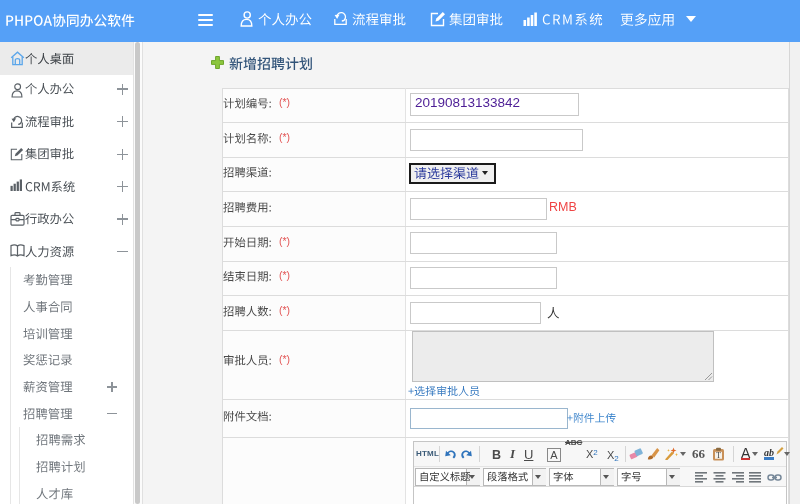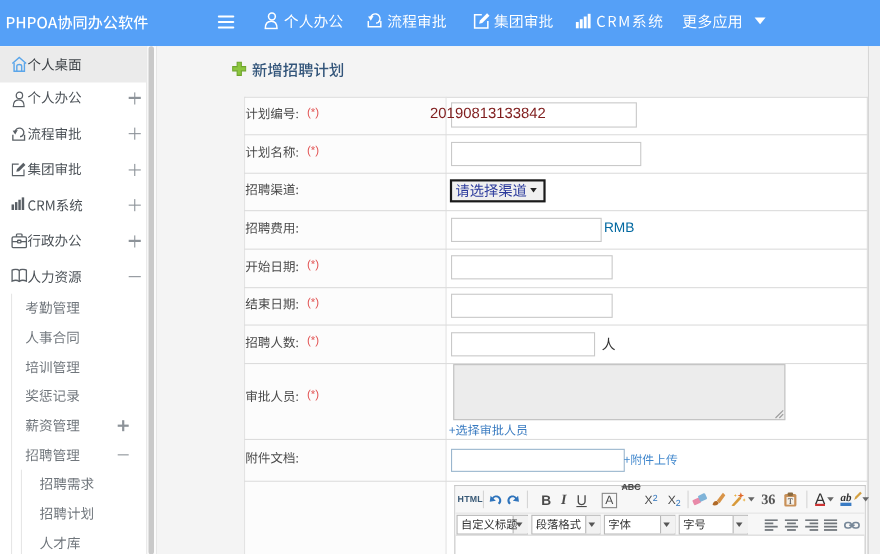--- a/index.html
+++ b/index.html
@@ -304,31 +304,31 @@
         <path d="M4.9 -9.4C5.1 -9.1 5.3 -8.7 5.4 -8.4H0.9V-6.5H1.8V-7.5H9.6V-6.5H10.5V-8.4H6.2L6.4 -8.4C6.3 -8.7 6 -9.3 5.8 -9.7ZM2.5 -3.3H5.2V-2H2.5ZM2.5 -4V-5.3H5.2V-4ZM8.9 -3.3V-2H6.1V-3.3ZM8.9 -4H6.1V-5.3H8.9ZM5.2 -7.2V-6.1H1.7V-0.6H2.5V-1.3H5.2V0.9H6.1V-1.3H8.9V-0.7H9.7V-6.1H6.1V-7.2Z M13.5 -9.6V-7.3H11.9V-6.5H13.5V-4C12.9 -3.8 12.3 -3.7 11.8 -3.5L12 -2.7L13.5 -3.1V-0.2C13.5 0 13.4 0 13.3 0C13.1 0 12.6 0.1 12.1 0C12.2 0.3 12.3 0.6 12.4 0.8C13.1 0.8 13.6 0.8 13.9 0.7C14.2 0.5 14.3 0.3 14.3 -0.2V-3.4L15.7 -3.8L15.6 -4.6L14.3 -4.2V-6.5H15.6V-7.3H14.3V-9.6ZM16.1 0.7C16.3 0.5 16.6 0.4 18.6 -0.6C18.6 -0.7 18.5 -1.1 18.5 -1.3L17 -0.7V-5.1H18.6V-5.9H17V-9.4H16.1V-0.9C16.1 -0.4 15.9 -0.1 15.7 0C15.9 0.1 16.1 0.5 16.1 0.7ZM21.5 -6.9C21.1 -6.5 20.5 -5.9 19.9 -5.5V-9.4H19V-0.7C19 0.3 19.3 0.6 20.1 0.6C20.2 0.6 21.1 0.6 21.3 0.6C22.1 0.6 22.3 0.1 22.4 -1.4C22.1 -1.5 21.8 -1.6 21.6 -1.8C21.5 -0.5 21.5 -0.2 21.2 -0.2C21.1 -0.2 20.3 -0.2 20.2 -0.2C19.9 -0.2 19.9 -0.3 19.9 -0.7V-4.6C20.6 -5.1 21.5 -5.7 22.2 -6.4Z M28 -9.5C28 -7.8 28 -2.2 23.3 0.2C23.6 0.4 23.8 0.6 24 0.9C26.8 -0.6 28 -3.2 28.5 -5.5C29.1 -3.3 30.3 -0.5 33.2 0.8C33.3 0.6 33.6 0.3 33.8 0.1C29.8 -1.7 29.1 -6.5 28.9 -7.9C28.9 -8.5 29 -9.1 29 -9.5Z M37.3 -8.3H42.6V-7H37.3ZM36.4 -9.1V-6.3H43.5V-9.1ZM39.4 -3.7V-2.7C39.4 -1.8 39.1 -0.6 35 0.3C35.1 0.4 35.4 0.8 35.5 1C39.8 0 40.3 -1.5 40.3 -2.7V-3.7ZM40.2 -0.7C41.6 -0.3 43.5 0.5 44.4 1L44.9 0.2C43.9 -0.2 42 -0.9 40.7 -1.4ZM36 -5.3V-1H36.8V-4.5H43V-1.1H44V-5.3Z M47.2 -4.4C47.6 -4.4 47.9 -4.8 47.9 -5.2C47.9 -5.7 47.6 -6 47.2 -6C46.8 -6 46.4 -5.7 46.4 -5.2C46.4 -4.8 46.8 -4.4 47.2 -4.4ZM47.2 0.1C47.6 0.1 47.9 -0.2 47.9 -0.6C47.9 -1.1 47.6 -1.4 47.2 -1.4C46.8 -1.4 46.4 -1.1 46.4 -0.6C46.4 -0.2 46.8 0.1 47.2 0.1Z" fill="#4a4a4a"></path>
       </svg>
     </div>
 <div class="ls" style="position:absolute;left:279px;top:353px">(*)</div>
 <div style="position:absolute;left:223px;top:410.1px;width:49.8px;height:13.9px">
       <svg width="49.8" height="13.9" viewBox="0 -10.5 49.8 13.9" style="overflow:visible">
         <path d="M6.5 -4.7C7 -3.9 7.5 -2.8 7.7 -2.1L8.4 -2.4C8.2 -3.1 7.7 -4.2 7.2 -5ZM9.1 -9.4V-7H6.3V-6.2H9.1V-0.2C9.1 0 9.1 0 8.9 0.1C8.7 0.1 8.2 0.1 7.6 0C7.7 0.3 7.8 0.7 7.9 0.9C8.7 0.9 9.2 0.9 9.5 0.7C9.8 0.6 10 0.3 10 -0.2V-6.2H11V-7H10V-9.4ZM5.9 -9.6C5.4 -7.9 4.6 -6.3 3.6 -5.2C3.8 -5 4.1 -4.7 4.2 -4.5C4.4 -4.8 4.7 -5.2 5 -5.6V0.9H5.8V-7C6.1 -7.8 6.4 -8.6 6.7 -9.4ZM0.9 -9.1V0.9H1.7V-8.3H3.1C2.9 -7.5 2.6 -6.5 2.3 -5.6C3 -4.7 3.2 -3.9 3.2 -3.2C3.2 -2.9 3.1 -2.5 3 -2.4C2.9 -2.3 2.8 -2.3 2.7 -2.3C2.5 -2.3 2.3 -2.3 2.1 -2.3C2.2 -2.1 2.2 -1.8 2.2 -1.6C2.5 -1.5 2.8 -1.5 3 -1.6C3.2 -1.6 3.4 -1.7 3.5 -1.8C3.8 -2 4 -2.5 4 -3.1C4 -3.9 3.8 -4.7 3 -5.7C3.4 -6.7 3.8 -7.8 4.1 -8.8L3.5 -9.1L3.4 -9.1Z M15 -3.9V-3.1H18.3V0.9H19.1V-3.1H22.3V-3.9H19.1V-6.4H21.8V-7.2H19.1V-9.4H18.3V-7.2H16.8C16.9 -7.8 17 -8.3 17.1 -8.8L16.3 -9C16.1 -7.5 15.6 -6 14.9 -5.1C15.1 -5 15.5 -4.8 15.7 -4.7C16 -5.1 16.2 -5.7 16.5 -6.4H18.3V-3.9ZM14.5 -9.5C13.8 -7.8 12.8 -6.1 11.8 -5C11.9 -4.8 12.2 -4.3 12.3 -4.1C12.6 -4.5 13 -5 13.3 -5.5V0.9H14.1V-6.8C14.6 -7.6 14.9 -8.4 15.3 -9.3Z M27.6 -9.4C28 -8.8 28.3 -8.1 28.5 -7.6L29.4 -7.9C29.3 -8.4 28.9 -9.1 28.5 -9.7ZM23.4 -7.6V-6.7H25.1C25.8 -5 26.7 -3.5 27.9 -2.3C26.6 -1.2 25.1 -0.5 23.2 0.1C23.4 0.3 23.7 0.7 23.7 0.9C25.7 0.3 27.2 -0.5 28.5 -1.7C29.8 -0.5 31.4 0.3 33.2 0.8C33.4 0.6 33.6 0.2 33.8 0C32 -0.4 30.4 -1.2 29.2 -2.3C30.3 -3.5 31.2 -4.9 31.9 -6.7H33.7V-7.6ZM28.5 -2.9C27.5 -4 26.6 -5.3 26 -6.7H30.9C30.3 -5.2 29.5 -3.9 28.5 -2.9Z M43.9 -8.8C43.7 -8 43.2 -6.8 42.8 -6.1L43.5 -5.9C43.9 -6.6 44.4 -7.7 44.7 -8.6ZM38.7 -8.6C39.1 -7.7 39.5 -6.6 39.7 -5.9L40.5 -6.2C40.3 -6.9 39.8 -8 39.4 -8.8ZM36.4 -9.6V-7.1H34.7V-6.3H36.3C35.9 -4.8 35.2 -3 34.5 -2C34.6 -1.8 34.8 -1.5 34.9 -1.2C35.5 -2 36 -3.3 36.4 -4.6V0.9H37.2V-4.8C37.6 -4.3 38 -3.6 38.2 -3.2L38.7 -3.8C38.5 -4.2 37.5 -5.5 37.2 -5.9V-6.3H38.6V-7.1H37.2V-9.6ZM38.4 -0.7V0.1H43.8V0.8H44.6V-5.4H42.1V-9.5H41.3V-5.4H38.7V-4.5H43.8V-3.1H38.8V-2.3H43.8V-0.7Z M47.2 -4.4C47.6 -4.4 47.9 -4.8 47.9 -5.2C47.9 -5.7 47.6 -6 47.2 -6C46.8 -6 46.4 -5.7 46.4 -5.2C46.4 -4.8 46.8 -4.4 47.2 -4.4ZM47.2 0.1C47.6 0.1 47.9 -0.2 47.9 -0.6C47.9 -1.1 47.6 -1.4 47.2 -1.4C46.8 -1.4 46.4 -1.1 46.4 -0.6C46.4 -0.2 46.8 0.1 47.2 0.1Z" fill="#4a4a4a"></path>
       </svg>
     </div>
 <div style="position:absolute;left:410px;top:93px;width:169px;height:23px;border:1px solid #c9c9c9;background:#fff;box-sizing:border-box"></div>
-<div style="position:absolute;left:391px;top:95px;font:13.5px 'Liberation Sans',sans-serif;color:#7f1d1d">20190813133842</div>
+<div style="position:absolute;left:415px;top:95px;font:13.5px 'Liberation Sans',sans-serif;color:#4c1d95">20190813133842</div>
 <div style="position:absolute;left:410px;top:129px;width:173px;height:22px;border:1px solid #c9c9c9;background:#fff;box-sizing:border-box"></div>
 <div style="position:absolute;left:409px;top:163px;width:87px;height:21px;border:2px solid #1a1a1a;background:#f0f0f0;box-sizing:border-box"></div>
 <div style="position:absolute;left:414px;top:166.2px;width:66px;height:15.9px">
       <svg width="66" height="15.9" viewBox="0 -12 66 15.9" style="overflow:visible">
         <path d="M1.4 -10C2.1 -9.4 2.9 -8.6 3.3 -8L4 -8.7C3.6 -9.2 2.7 -10 2 -10.6ZM0.5 -6.8V-5.9H2.5V-1.1C2.5 -0.6 2.1 -0.2 1.9 0C2 0.2 2.3 0.6 2.4 0.8C2.6 0.5 2.9 0.3 5.1 -1.4C5 -1.6 4.8 -2 4.8 -2.3L3.4 -1.2V-6.8ZM6.4 -2.8H10.5V-1.7H6.4ZM6.4 -3.4V-4.4H10.5V-3.4ZM8 -10.9V-9.9H5V-9.2H8V-8.3H5.3V-7.6H8V-6.7H4.6V-6H12.5V-6.7H8.9V-7.6H11.7V-8.3H8.9V-9.2H12.1V-9.9H8.9V-10.9ZM5.5 -5.2V1H6.4V-1H10.5V-0.1C10.5 0.1 10.4 0.1 10.3 0.2C10.1 0.2 9.5 0.2 8.8 0.1C8.9 0.4 9 0.7 9.1 1C10 1 10.6 1 11 0.8C11.3 0.7 11.4 0.4 11.4 -0.1V-5.2Z M13.8 -9.9C14.5 -9.3 15.4 -8.4 15.8 -7.8L16.6 -8.4C16.2 -9 15.3 -9.9 14.5 -10.5ZM18.8 -10.5C18.5 -9.4 17.9 -8.2 17.2 -7.5C17.5 -7.3 17.9 -7.1 18.1 -6.9C18.4 -7.3 18.7 -7.8 18.9 -8.3H20.8V-6.4H17.2V-5.5H19.5C19.3 -3.8 18.8 -2.6 16.8 -1.9C17 -1.7 17.3 -1.3 17.4 -1.1C19.6 -1.9 20.2 -3.4 20.5 -5.5H21.8V-2.5C21.8 -1.5 22 -1.2 23 -1.2C23.2 -1.2 24.1 -1.2 24.3 -1.2C25.1 -1.2 25.4 -1.6 25.5 -3.3C25.2 -3.3 24.8 -3.5 24.6 -3.7C24.6 -2.3 24.5 -2.1 24.2 -2.1C24 -2.1 23.3 -2.1 23.2 -2.1C22.8 -2.1 22.8 -2.2 22.8 -2.5V-5.5H25.4V-6.4H21.8V-8.3H24.8V-9.1H21.8V-10.9H20.8V-9.1H19.3C19.5 -9.5 19.6 -9.9 19.7 -10.3ZM16.3 -5.9H13.7V-5H15.3V-1.1C14.8 -0.8 14.2 -0.4 13.6 0.2L14.2 1C15 0.2 15.7 -0.4 16.2 -0.4C16.4 -0.4 16.8 -0.1 17.4 0.2C18.2 0.8 19.3 0.9 20.8 0.9C22.1 0.9 24.3 0.8 25.3 0.8C25.3 0.5 25.5 0 25.6 -0.3C24.3 -0.1 22.3 0 20.8 0C19.4 0 18.3 -0.1 17.5 -0.6C16.9 -1 16.6 -1.3 16.3 -1.3Z M28.3 -10.9V-8.3H26.6V-7.4H28.3V-4.6C27.6 -4.4 27 -4.2 26.5 -4.1L26.7 -3.1L28.3 -3.7V-0.2C28.3 0 28.2 0.1 28.1 0.1C27.9 0.1 27.4 0.1 26.9 0.1C27 0.3 27.1 0.7 27.1 1C28 1 28.5 1 28.8 0.8C29.1 0.7 29.2 0.4 29.2 -0.2V-4L30.8 -4.5L30.6 -5.4L29.2 -4.9V-7.4H30.8V-8.3H29.2V-10.9ZM36.5 -9.3C36 -8.7 35.3 -8.1 34.6 -7.6C33.9 -8.1 33.4 -8.7 32.9 -9.3ZM31.1 -10.2V-9.3H32C32.5 -8.5 33.1 -7.7 33.9 -7.1C32.8 -6.5 31.7 -6 30.6 -5.7C30.8 -5.5 31 -5.2 31.1 -4.9C32.3 -5.3 33.5 -5.8 34.6 -6.5C35.6 -5.8 36.8 -5.3 38.1 -4.9C38.2 -5.2 38.5 -5.6 38.7 -5.7C37.4 -6 36.3 -6.4 35.4 -7C36.4 -7.8 37.3 -8.8 37.8 -9.9L37.2 -10.3L37.1 -10.2ZM34.1 -5.4V-4.2H31.4V-3.3H34.1V-2H30.8V-1.1H34.1V1.1H35V-1.1H38.4V-2H35V-3.3H37.5V-4.2H35V-5.4Z M39.5 -8.4C40.3 -8.2 41.3 -7.8 41.8 -7.4L42.3 -8.1C41.8 -8.5 40.8 -8.9 40 -9.1ZM40.5 -10.3C41.3 -10 42.2 -9.6 42.7 -9.2L43.2 -9.9C42.7 -10.3 41.7 -10.7 41 -10.9ZM39.9 -4.6 40.6 -3.9C41.4 -4.7 42.4 -5.8 43.2 -6.8L42.6 -7.5C41.7 -6.4 40.6 -5.3 39.9 -4.6ZM50.9 -10.5H43.8V-4.5H45V-3.4H39.7V-2.6H44C42.9 -1.4 41.1 -0.5 39.5 0.1C39.7 0.2 40 0.6 40.1 0.9C41.9 0.2 43.8 -0.9 45 -2.3V1.1H46V-2.2C47.2 -0.9 49.1 0.2 50.9 0.8C51 0.5 51.3 0.1 51.5 -0.1C49.8 -0.5 48 -1.4 46.9 -2.6H51.3V-3.4H46V-4.5H51.2V-5.3H44.8V-6.2H50.4V-8.8H44.8V-9.7H50.9ZM44.8 -8.1H49.4V-7H44.8Z M52.8 -9.9C53.5 -9.3 54.3 -8.3 54.7 -7.7L55.5 -8.3C55.1 -8.9 54.3 -9.8 53.6 -10.4ZM57.9 -4.8H62.3V-3.7H57.9ZM57.9 -3H62.3V-1.9H57.9ZM57.9 -6.6H62.3V-5.5H57.9ZM57 -7.3V-1.2H63.2V-7.3H60.1C60.3 -7.6 60.4 -8 60.6 -8.4H64.3V-9.2H61.9C62.2 -9.6 62.5 -10.2 62.8 -10.6L61.9 -10.9C61.7 -10.4 61.2 -9.7 60.9 -9.2H58.5L59.1 -9.5C59 -9.9 58.6 -10.5 58.2 -11L57.4 -10.6C57.7 -10.2 58.1 -9.6 58.3 -9.2H56V-8.4H59.5C59.4 -8 59.3 -7.6 59.2 -7.3ZM55.4 -6.3H52.7V-5.4H54.5V-1.3C53.9 -1.1 53.2 -0.6 52.5 0.1L53.2 0.9C53.8 0.1 54.5 -0.6 55 -0.6C55.2 -0.6 55.7 -0.2 56.2 0.1C57.1 0.6 58.2 0.7 59.8 0.7C61 0.7 63.3 0.7 64.2 0.6C64.2 0.3 64.4 -0.1 64.5 -0.4C63.2 -0.2 61.3 -0.1 59.8 -0.1C58.4 -0.1 57.3 -0.2 56.4 -0.7C56 -0.9 55.7 -1.2 55.4 -1.3Z" fill="#2b3a9c"></path>
       </svg>
     </div>
 <div style="position:absolute;left:482px;top:171px;width:0;height:0;border-left:3.5px solid transparent;border-right:3.5px solid transparent;border-top:4.5px solid #222"></div>
 <div style="position:absolute;left:410px;top:198px;width:137px;height:22px;border:1px solid #c9c9c9;background:#fff;box-sizing:border-box"></div>
-<div style="position:absolute;left:549px;top:200px;font:12.5px 'Liberation Sans',sans-serif;color:#0369a1">RMB</div>
+<div style="position:absolute;left:549px;top:200px;font:12.5px 'Liberation Sans',sans-serif;color:#ef4444">RMB</div>
 <div style="position:absolute;left:410px;top:232px;width:147px;height:22px;border:1px solid #c9c9c9;background:#fff;box-sizing:border-box"></div>
 <div style="position:absolute;left:410px;top:267px;width:147px;height:22px;border:1px solid #c9c9c9;background:#fff;box-sizing:border-box"></div>
 <div style="position:absolute;left:410px;top:302px;width:131px;height:22px;border:1px solid #c9c9c9;background:#fff;box-sizing:border-box"></div>
 <div style="position:absolute;left:547px;top:305.5px;width:13.5px;height:15.2px">
       <svg width="13.5" height="15.2" viewBox="0 -11.5 13.5 15.2" style="overflow:visible">
         <path d="M5.7 -10.5C5.7 -8.5 5.8 -2.4 0.5 0.2C0.8 0.4 1.1 0.7 1.3 1C4.4 -0.7 5.7 -3.5 6.3 -6C6.9 -3.7 8.2 -0.6 11.4 0.9C11.5 0.6 11.8 0.3 12.1 0.1C7.6 -1.9 6.9 -7.1 6.7 -8.6C6.7 -9.4 6.8 -10 6.8 -10.5Z" fill="#333333"></path>
       </svg>
     </div>
 <div style="position:absolute;left:412px;top:331px;width:302px;height:51px;border:1px solid #c0c0c0;background:#ececec;box-sizing:border-box"></div>
 <svg width="9" height="9" viewBox="0 0 9 9" style="position:absolute;left:704px;top:372px">
@@ -387,21 +387,21 @@
     </div>
 <div style="position:absolute;left:664px;top:447px">
       <svg width="14" height="13" viewBox="0 0 14 13">
         <path d="M1 12.5 L8 4.5 L10 6.2 L3 13.5 Z" fill="#d89a3a"></path>
         <path d="M9.5 0.5 L10.3 2.7 L12.5 3.5 L10.3 4.3 L9.5 6.5 L8.7 4.3 L6.5 3.5 L8.7 2.7 Z" fill="#e06a2a"></path>
         <path d="M12.5 6 L13 7.2 L14 7.6 L13 8 L12.5 9.2 L12 8 L11 7.6 L12 7.2 Z" fill="#e8b040"></path>
         <path d="M4.5 2 L4.9 3 L5.9 3.4 L4.9 3.8 L4.5 4.8 L4.1 3.8 L3.1 3.4 L4.1 3 Z" fill="#e8b040"></path>
       </svg>
     </div>
 <div style="position:absolute;left:680px;top:452px;width:0;height:0;border-left:3.5px solid transparent;border-right:3.5px solid transparent;border-top:4.5px solid #666"></div>
-<div style="position:absolute;left:692px;top:446px;font:bold 13px 'Liberation Serif',serif;color:#555">36</div>
+<div style="position:absolute;left:692px;top:446px;font:bold 13px 'Liberation Serif',serif;color:#555">66</div>
 <div style="position:absolute;left:712px;top:447px">
       <svg width="13" height="14" viewBox="0 0 13 14">
         <rect x="1" y="2" width="11" height="11.5" rx="1.5" fill="#c89058"></rect>
         <rect x="4" y="0.8" width="5" height="3" rx="1" fill="#8a6a40"></rect>
         <rect x="3" y="4.8" width="7" height="7" fill="#f5f0e8"></rect>
         <text x="6.5" y="10.8" font-family="Liberation Serif" font-size="7.5" fill="#333" text-anchor="middle">T</text>
       </svg>
     </div>
 <div style="position:absolute;left:733px;top:446px;width:1px;height:16px;background:#d5d5d5"></div>
 <div style="position:absolute;left:741px;top:445px;font:14px 'Liberation Sans',sans-serif;color:#333;border-bottom:2px solid #cc3333;height:13px">A</div>

